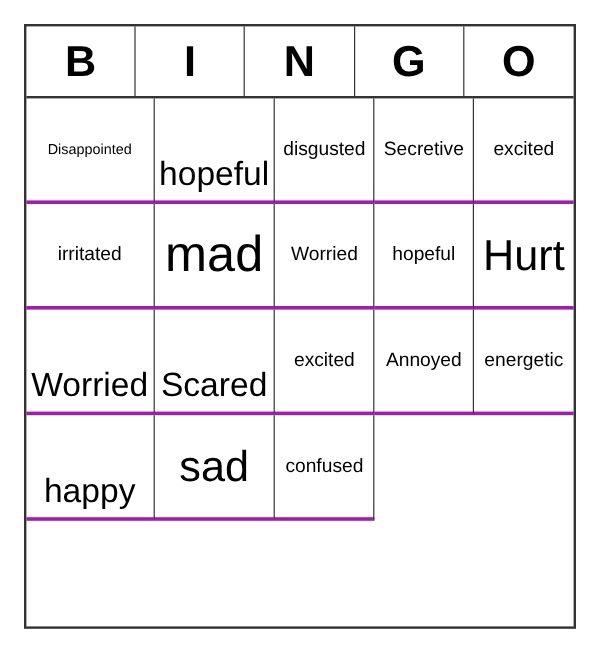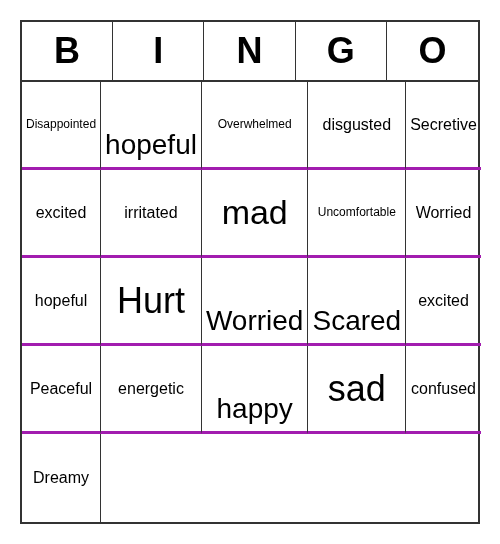--- a/index.html
+++ b/index.html
@@ -51,91 +51,82 @@
     .bingo-cell:nth-child(n+21) {
       border-bottom: none;
     }
     .cell-text {
       line-height: 1.2;
     }
     .size-small { font-size: 12px; }
     .size-medium { font-size: 16px; }
     .size-large { font-size: 28px; margin-top: 40px; }
     .size-xlarge { font-size: 36px; }
-    .size-xxlarge { font-size: 34px; }
+    .size-xxlarge { font-size: 42px; }
   </style>
 </head>
 <body>
 
 <div class="bingo-card">
   <div class="bingo-header">
   <div class="bingo-header-cell">B</div>
       <div class="bingo-header-cell">I</div>
       <div class="bingo-header-cell">N</div>
       <div class="bingo-header-cell">G</div>
       <div class="bingo-header-cell">O</div>
     </div>
   <div class="bingo-grid">
   <div class="bingo-cell">
         <span class="cell-text size-small">Disappointed</span>
       </div>
       <div class="bingo-cell">
         <span class="cell-text size-large">hopeful</span>
       </div>
       <div class="bingo-cell">
-        <span class="cell-text size-small">Overwhelmed</span>
-      </div>
-      <div class="bingo-cell">
         <span class="cell-text size-medium">disgusted</span>
       </div>
       <div class="bingo-cell">
         <span class="cell-text size-medium">Secretive</span>
       </div>
       <div class="bingo-cell">
         <span class="cell-text size-medium">excited</span>
       </div>
       <div class="bingo-cell">
         <span class="cell-text size-medium">irritated</span>
       </div>
       <div class="bingo-cell">
         <span class="cell-text size-xxlarge">mad</span>
-      </div>
-      <div class="bingo-cell">
-        <span class="cell-text size-small">Uncomfortable</span>
       </div>
       <div class="bingo-cell">
         <span class="cell-text size-medium">Worried</span>
       </div>
       <div class="bingo-cell">
         <span class="cell-text size-medium">hopeful</span>
       </div>
       <div class="bingo-cell">
         <span class="cell-text size-xlarge">Hurt</span>
       </div>
       <div class="bingo-cell">
         <span class="cell-text size-large">Worried</span>
       </div>
       <div class="bingo-cell">
         <span class="cell-text size-large">Scared</span>
       </div>
       <div class="bingo-cell">
         <span class="cell-text size-medium">excited</span>
       </div>
       <div class="bingo-cell">
-        <span class="cell-text size-medium">Peaceful</span>
+        <span class="cell-text size-medium">Annoyed</span>
       </div>
       <div class="bingo-cell">
         <span class="cell-text size-medium">energetic</span>
       </div>
       <div class="bingo-cell">
         <span class="cell-text size-large">happy</span>
       </div>
       <div class="bingo-cell">
         <span class="cell-text size-xlarge">sad</span>
       </div>
       <div class="bingo-cell">
         <span class="cell-text size-medium">confused</span>
       </div>
-      <div class="bingo-cell">
-        <span class="cell-text size-medium">Dreamy</span>
-      </div>
     </div>
 </div>
 
 </body></html>

